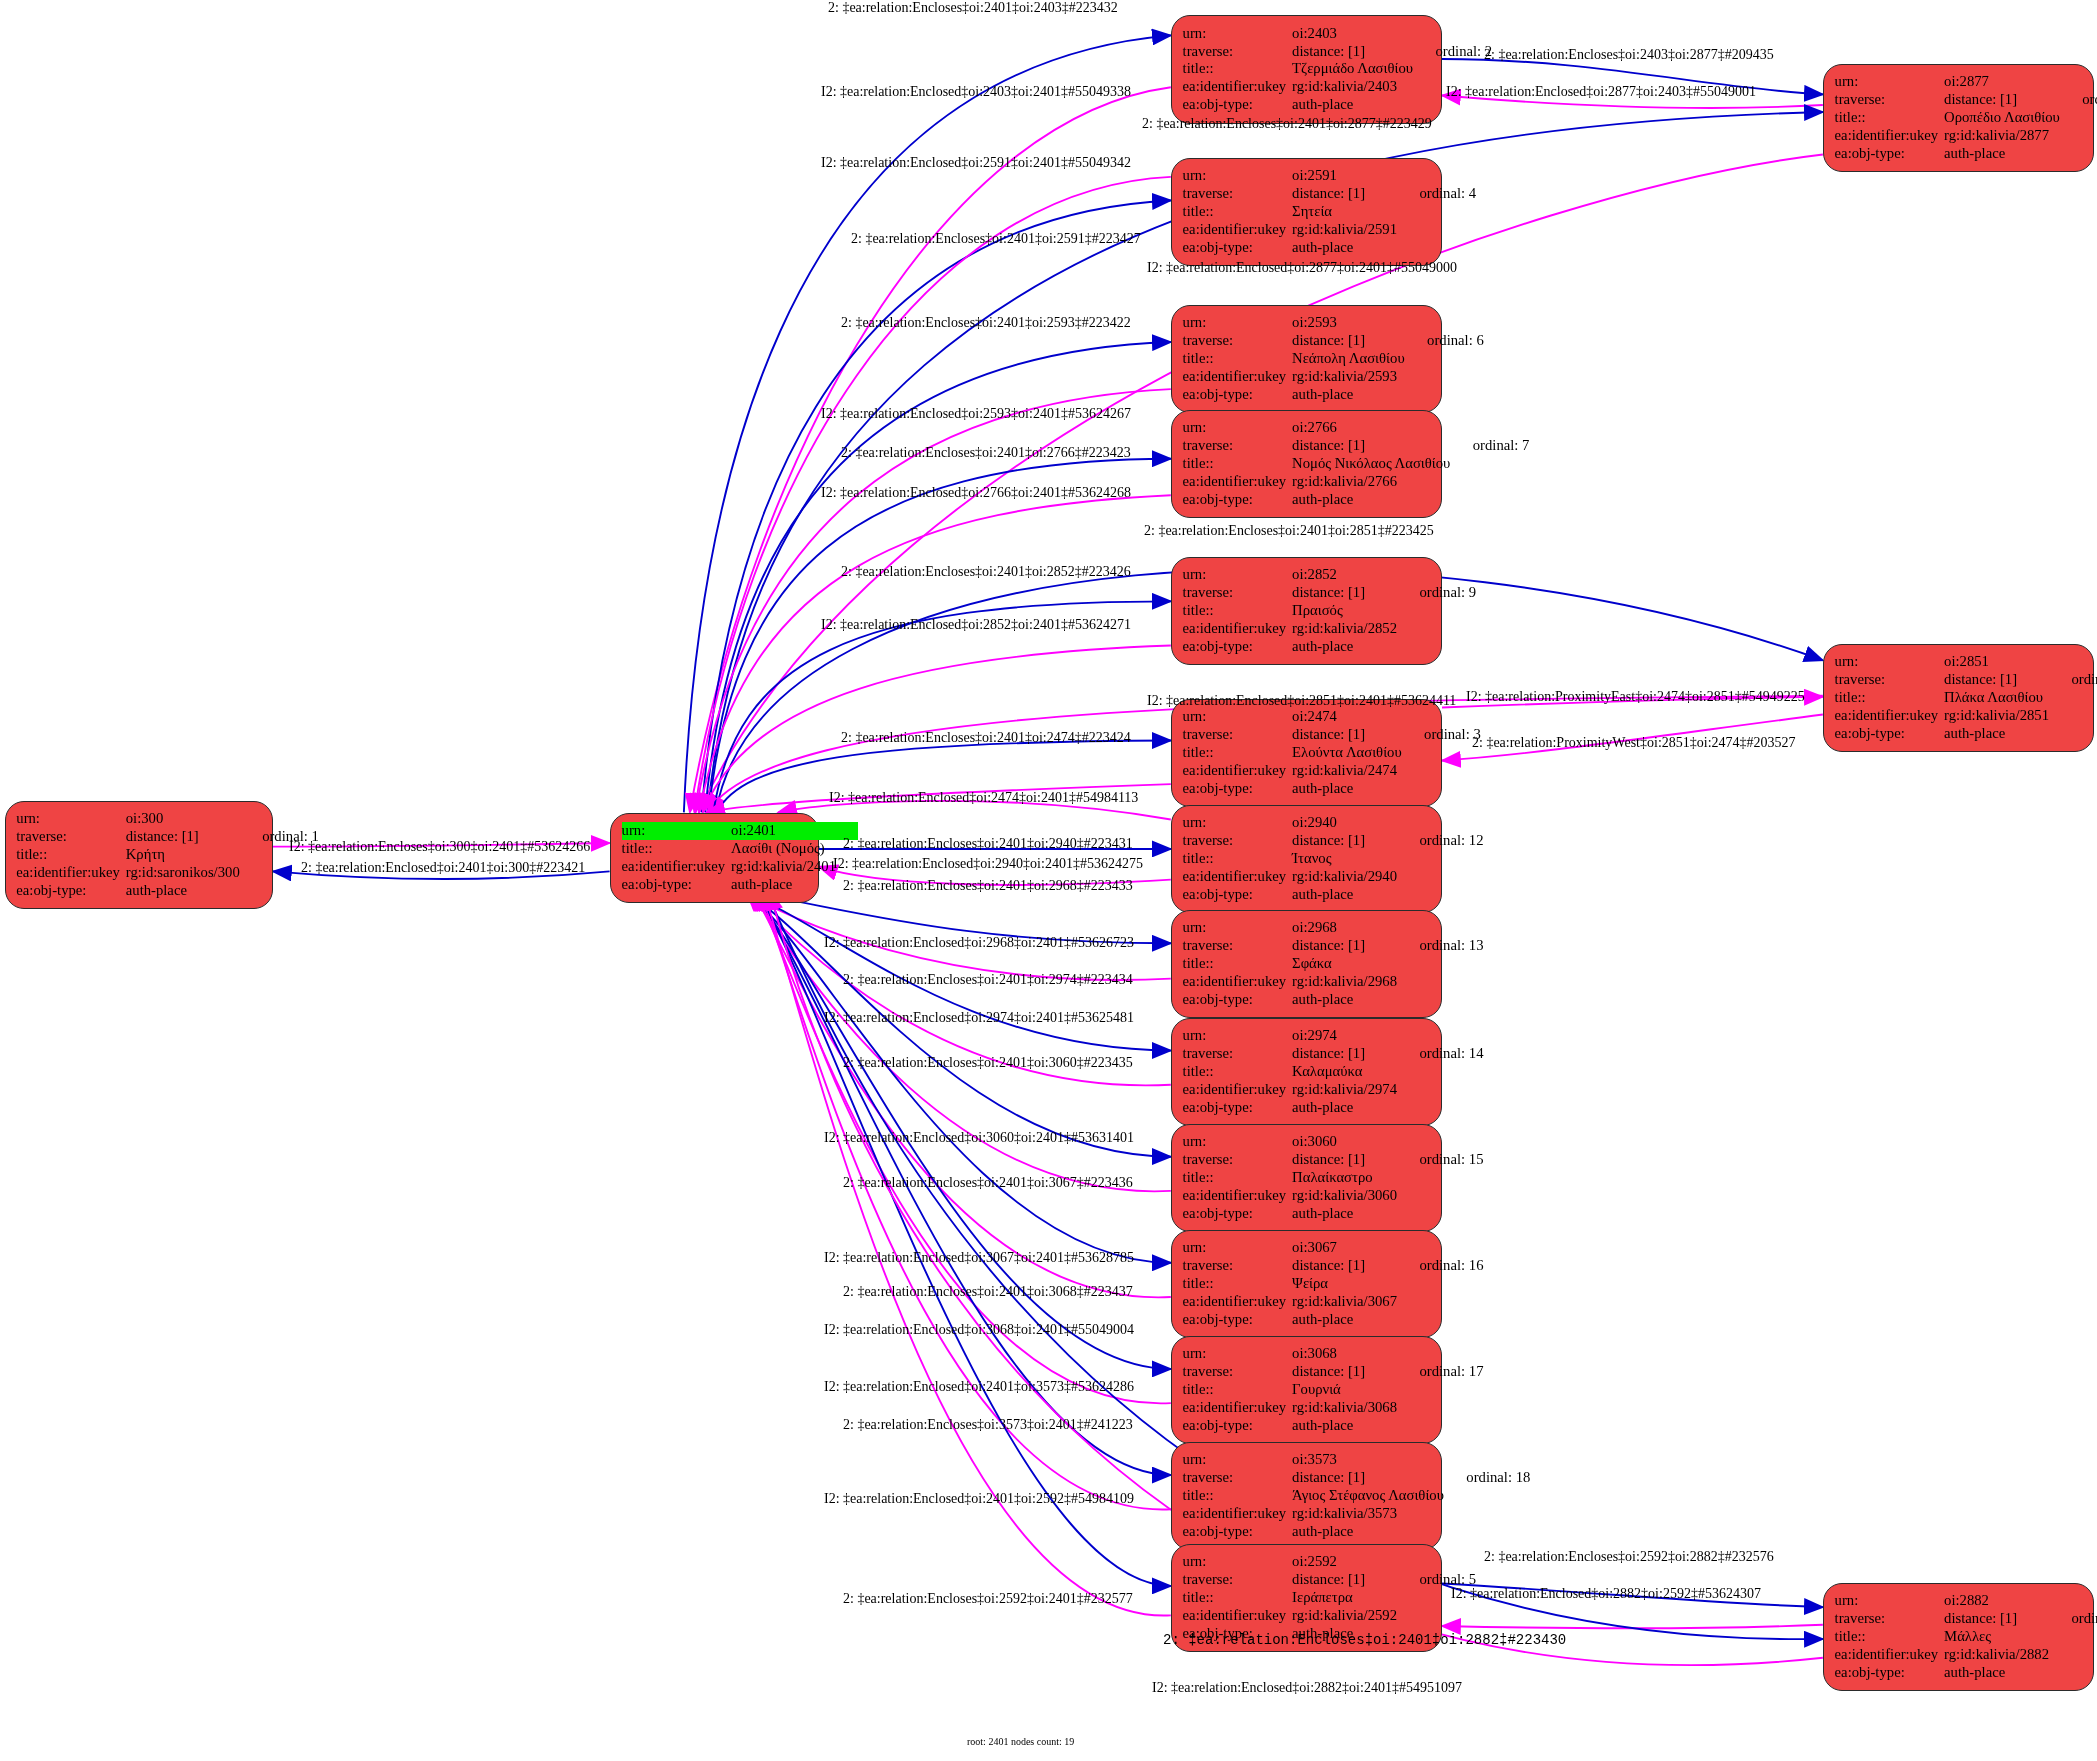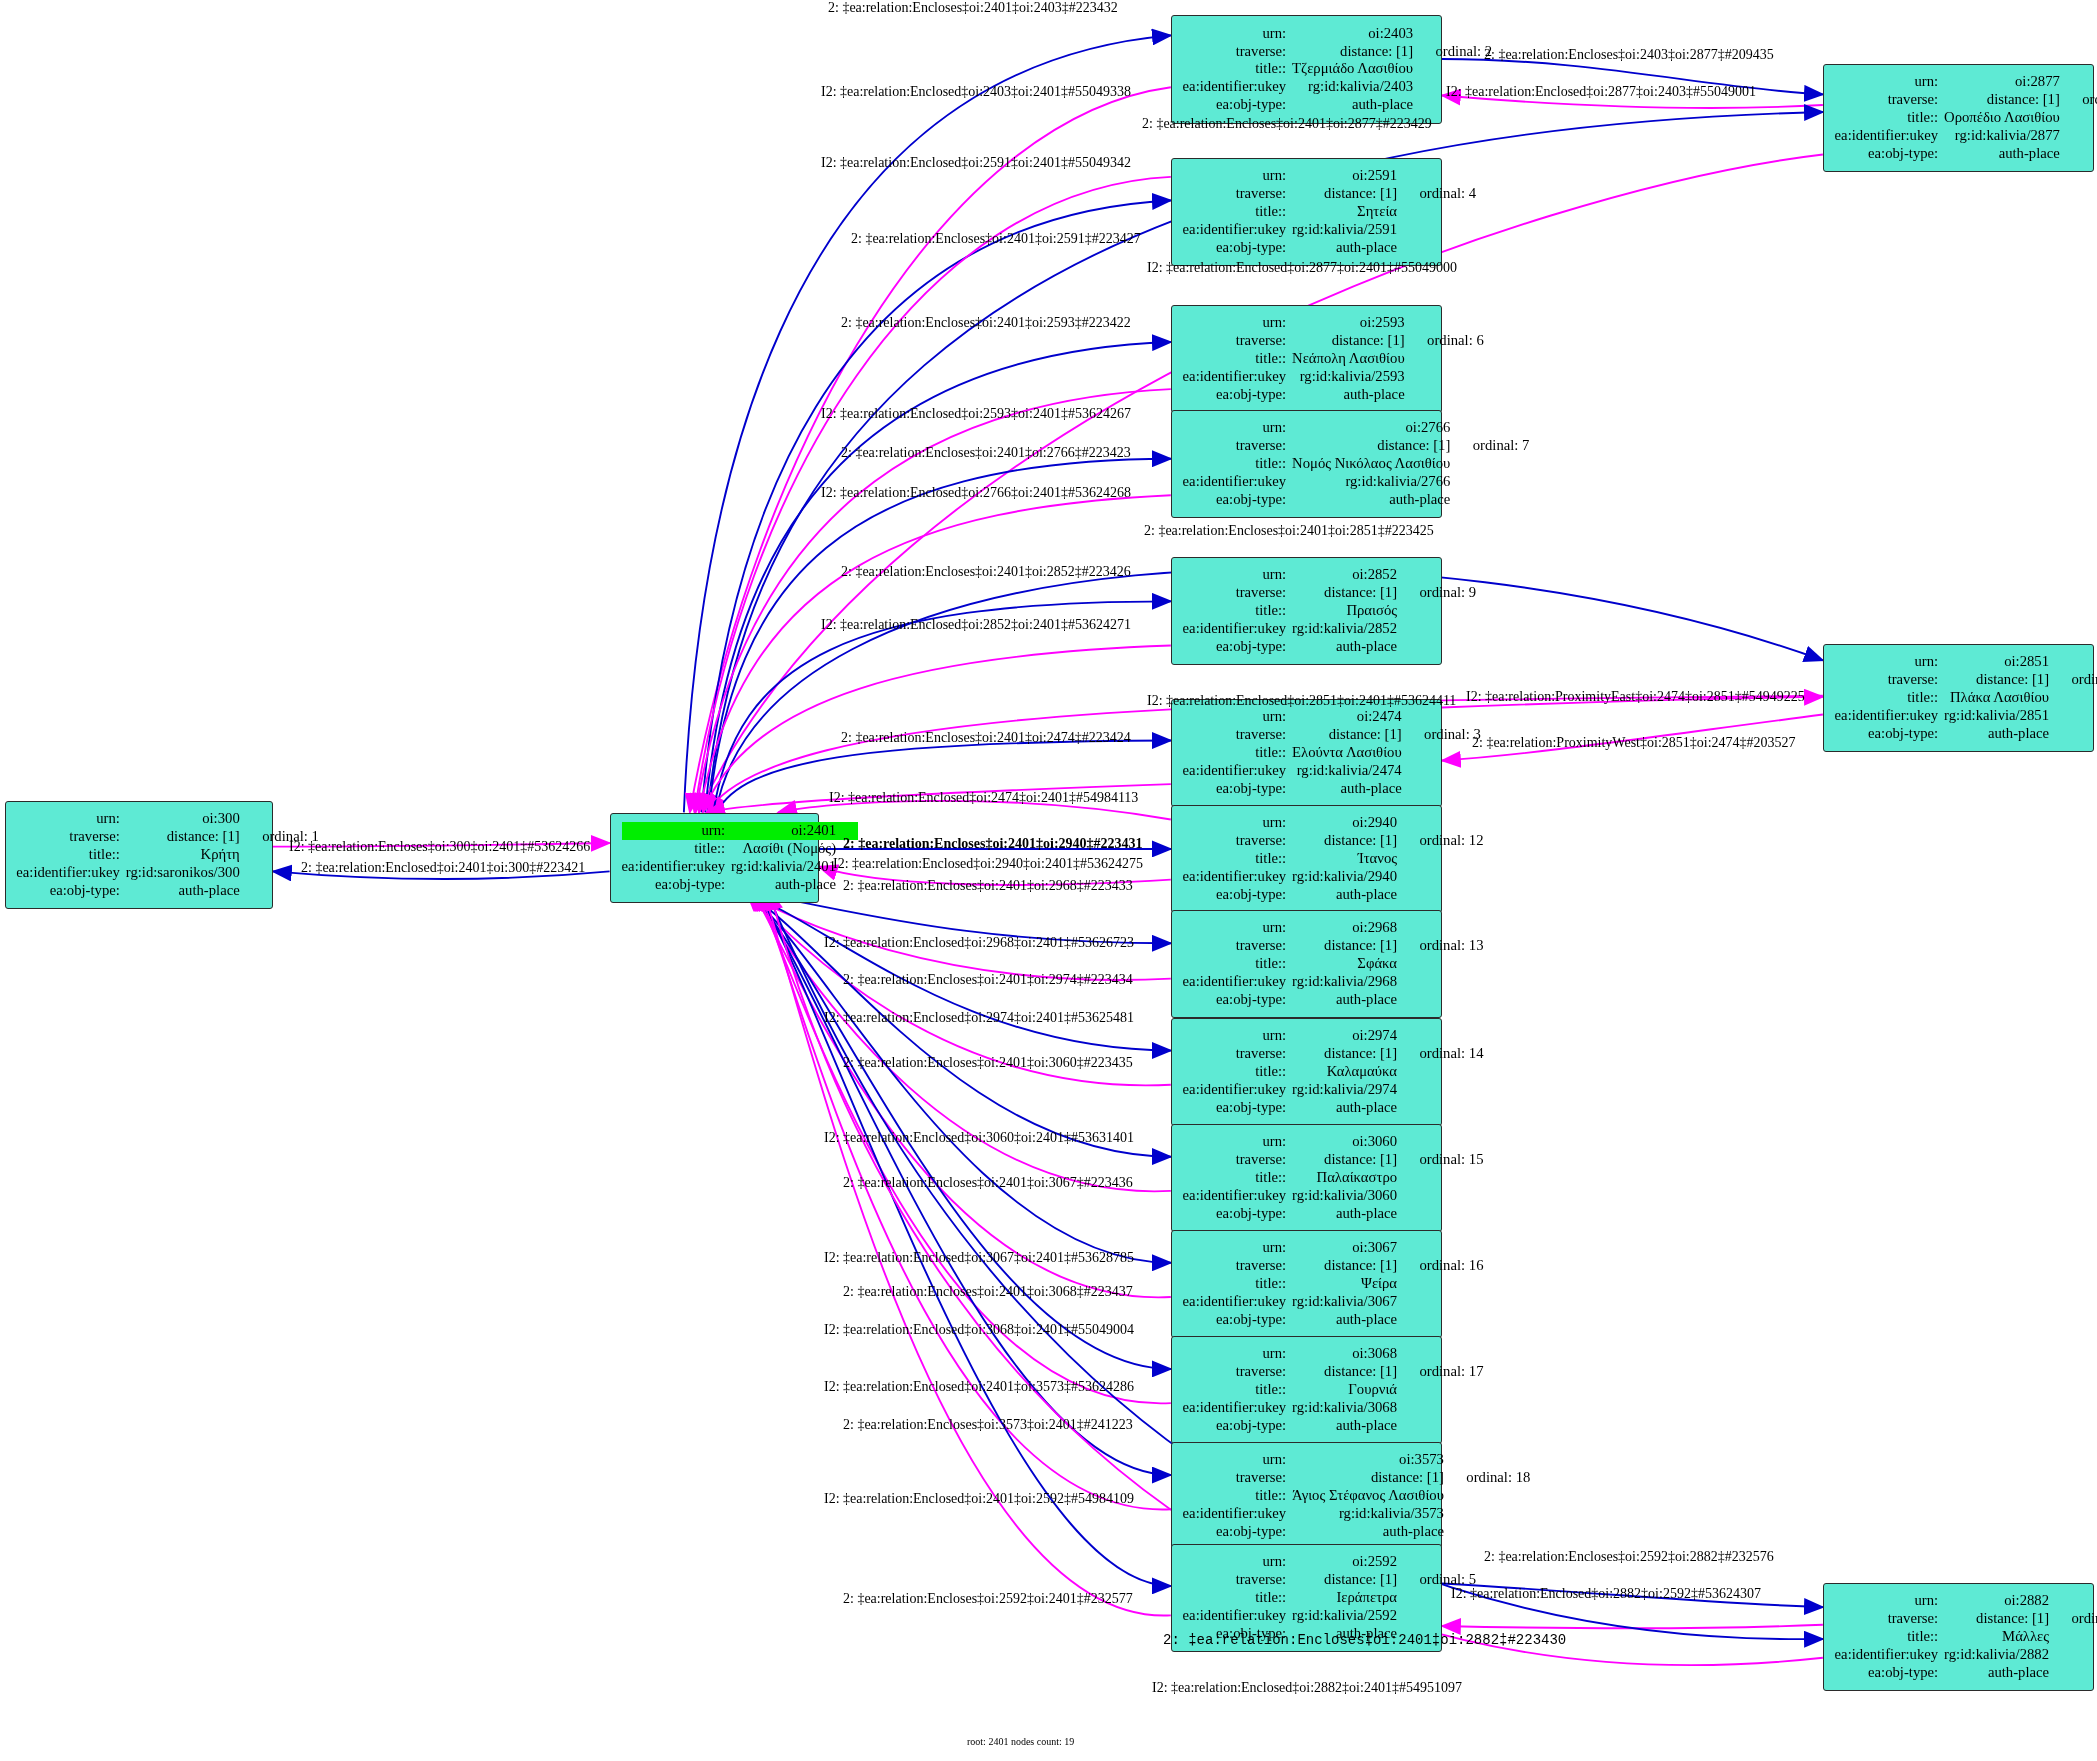--- a/index.html
+++ b/index.html
@@ -3,25 +3,24 @@
 <meta charset="utf-8">
 <style>
   html,body{margin:0;padding:0;background:#fff;}
   body{font-family:"Liberation Serif","DejaVu Serif",serif;}
   #canvas{position:relative;width:2097px;height:1761px;background:#fff;overflow:hidden;}
   svg#edges{position:absolute;left:0;top:0;width:2097px;height:1761px;pointer-events:none;}
 
   .node{
     position:absolute;
     border:1.5px solid #2b2b2b;
-    border-radius:3px;
-    background:#5eead4;
+    border-radius:19px;
+    background:#ef4444;
     box-sizing:border-box;
     padding:8.3px 10.6px 8.3px 10.6px;
-    text-align:right;
   }
   .node table{border-collapse:collapse;width:100%;}
   .node td{
     font-size:14.7px;
     line-height:1.22;
     color:#000;
     white-space:nowrap;
     padding:0 0 0 0;
     vertical-align:top;
   }
@@ -728,21 +727,21 @@
       <div class="elabel" style="left: 1144px; top: 524px;">2: ‡ea:relation:Encloses‡oi:2401‡oi:2851‡#223425</div>
       <div class="elabel" style="left: 841px; top: 565px;">2: ‡ea:relation:Encloses‡oi:2401‡oi:2852‡#223426</div>
       <div class="elabel" style="left: 821px; top: 618px;">I2: ‡ea:relation:Enclosed‡oi:2852‡oi:2401‡#53624271</div>
       <div class="elabel" style="left: 1147px; top: 694px;">I2: ‡ea:relation:Enclosed‡oi:2851‡oi:2401‡#53624411</div>
       <div class="elabel" style="left: 1466px; top: 690px;">I2: ‡ea:relation:ProximityEast‡oi:2474‡oi:2851‡#54949225</div>
       <div class="elabel" style="left: 841px; top: 731px;">2: ‡ea:relation:Encloses‡oi:2401‡oi:2474‡#223424</div>
       <div class="elabel" style="left: 1472px; top: 736px;">2: ‡ea:relation:ProximityWest‡oi:2851‡oi:2474‡#203527</div>
       <div class="elabel" style="left: 829px; top: 791px;">I2: ‡ea:relation:Enclosed‡oi:2474‡oi:2401‡#54984113</div>
       <div class="elabel" style="left: 289px; top: 840px;">I2: ‡ea:relation:Encloses‡oi:300‡oi:2401‡#53624266</div>
       <div class="elabel" style="left: 301px; top: 861px;">2: ‡ea:relation:Enclosed‡oi:2401‡oi:300‡#223421</div>
-      <div class="elabel" style="left: 843px; top: 837px; font-weight: bold;">2: ‡ea:relation:Encloses‡oi:2401‡oi:2940‡#223431</div>
+      <div class="elabel" style="left: 843px; top: 837px;">2: ‡ea:relation:Encloses‡oi:2401‡oi:2940‡#223431</div>
       <div class="elabel" style="left: 833px; top: 857px;">I2: ‡ea:relation:Enclosed‡oi:2940‡oi:2401‡#53624275</div>
       <div class="elabel" style="left: 843px; top: 879px;">2: ‡ea:relation:Encloses‡oi:2401‡oi:2968‡#223433</div>
       <div class="elabel" style="left: 824px; top: 936px;">I2: ‡ea:relation:Enclosed‡oi:2968‡oi:2401‡#53626723</div>
       <div class="elabel" style="left: 843px; top: 973px;">2: ‡ea:relation:Encloses‡oi:2401‡oi:2974‡#223434</div>
       <div class="elabel" style="left: 824px; top: 1011px;">I2: ‡ea:relation:Enclosed‡oi:2974‡oi:2401‡#53625481</div>
       <div class="elabel" style="left: 843px; top: 1056px;">2: ‡ea:relation:Encloses‡oi:2401‡oi:3060‡#223435</div>
       <div class="elabel" style="left: 824px; top: 1131px;">I2: ‡ea:relation:Enclosed‡oi:3060‡oi:2401‡#53631401</div>
       <div class="elabel" style="left: 843px; top: 1176px;">2: ‡ea:relation:Encloses‡oi:2401‡oi:3067‡#223436</div>
       <div class="elabel" style="left: 824px; top: 1251px;">I2: ‡ea:relation:Enclosed‡oi:3067‡oi:2401‡#53628785</div>
       <div class="elabel" style="left: 843px; top: 1285px;">2: ‡ea:relation:Encloses‡oi:2401‡oi:3068‡#223437</div>

